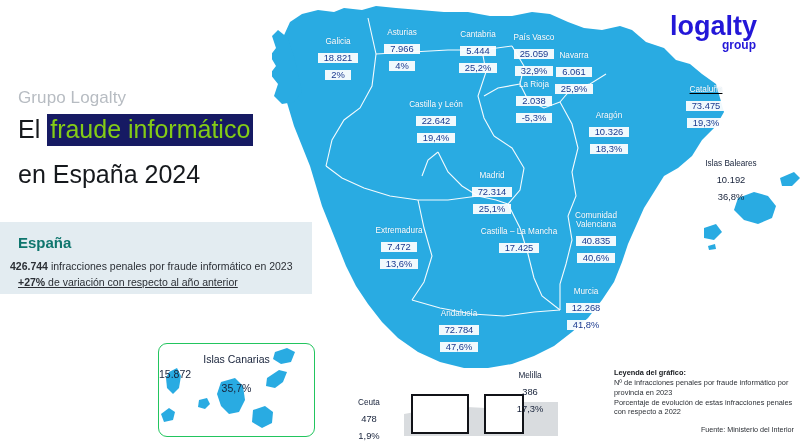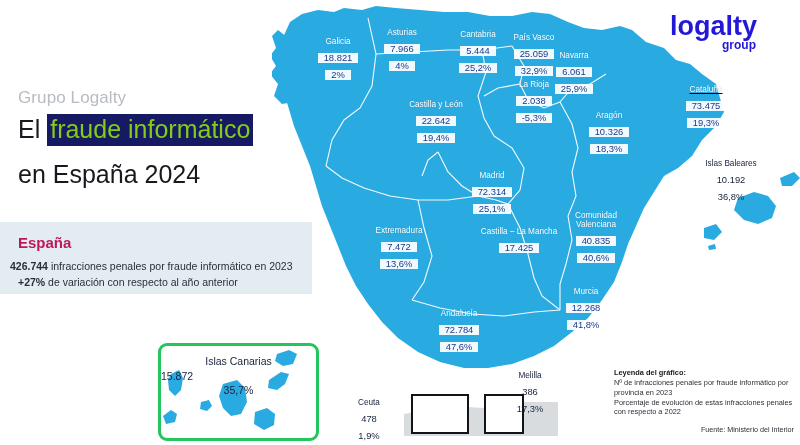--- a/index.html
+++ b/index.html
@@ -33,38 +33,38 @@
     font-size: 25px; color: #16191d; white-space: nowrap;
   }
 
   .spain-box {
     position: absolute; left: 0px; top: 222px;
     width: 312px; height: 72px;
     background: #e3ecf1;
   }
   .spain-box .sb-title {
     position: absolute; left: 18px; top: 12px;
-    font-size: 15px; font-weight: bold; color: #be185d;
+    font-size: 15px; font-weight: bold; color: #0f766e;
   }
   .spain-box .sb-l1 {
     position: absolute; left: 10px; top: 38px;
     font-size: 10.5px; color: #2b2f35;
   }
   .spain-box .sb-l1 b { font-weight: bold; }
   .spain-box .sb-l2 {
     position: absolute; left: 18px; top: 54px;
-    font-size: 10.5px; color: #2b2f35;
+    font-size: 10.5px; color: #2b2f35; text-decoration: underline;
   }
   .spain-box .sb-l2 b { font-weight: bold; }
 
   
   .canarias-box {
     position: absolute; left: 158px; top: 343px;
     width: 155px; height: 92px;
-    border: 3px solid #22c55e; border-radius: 9px;
+    border: 1px solid #22c55e; border-radius: 9px;
     background: #ffffff;
   }
   .canarias-label {
     position: absolute; left: 0; right: 0; top: 9px;
     text-align: center; font-size: 10.5px; color: #17223a;
   }
   .canarias-val {
     position: absolute; left: 0; right: 0; top: 24px;
     text-align: left; font-size: 10.5px; color: #17223a;
   }

